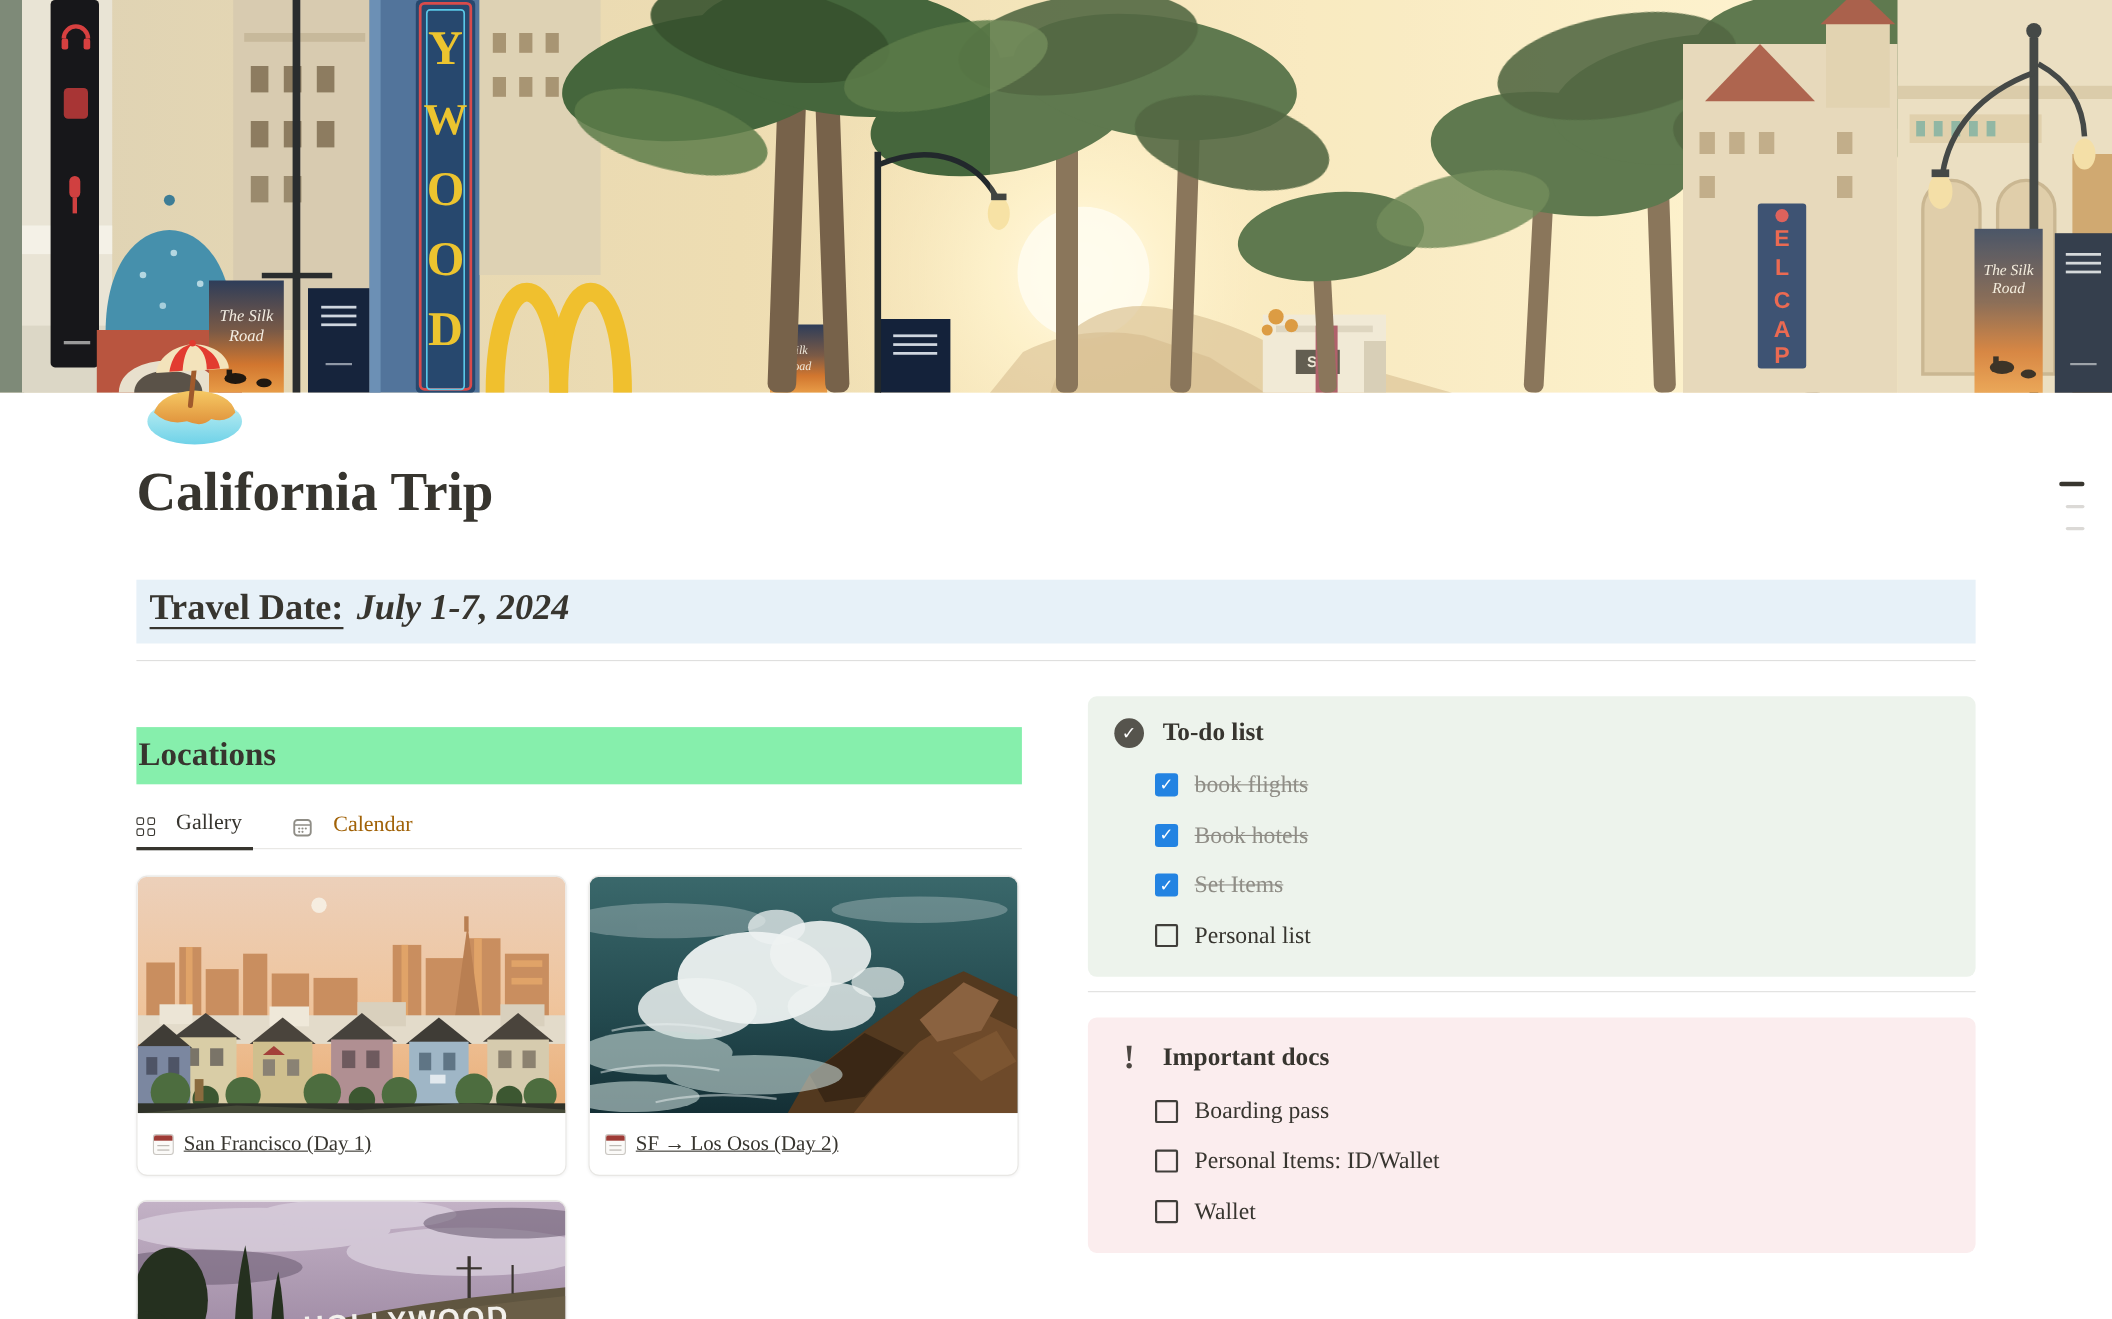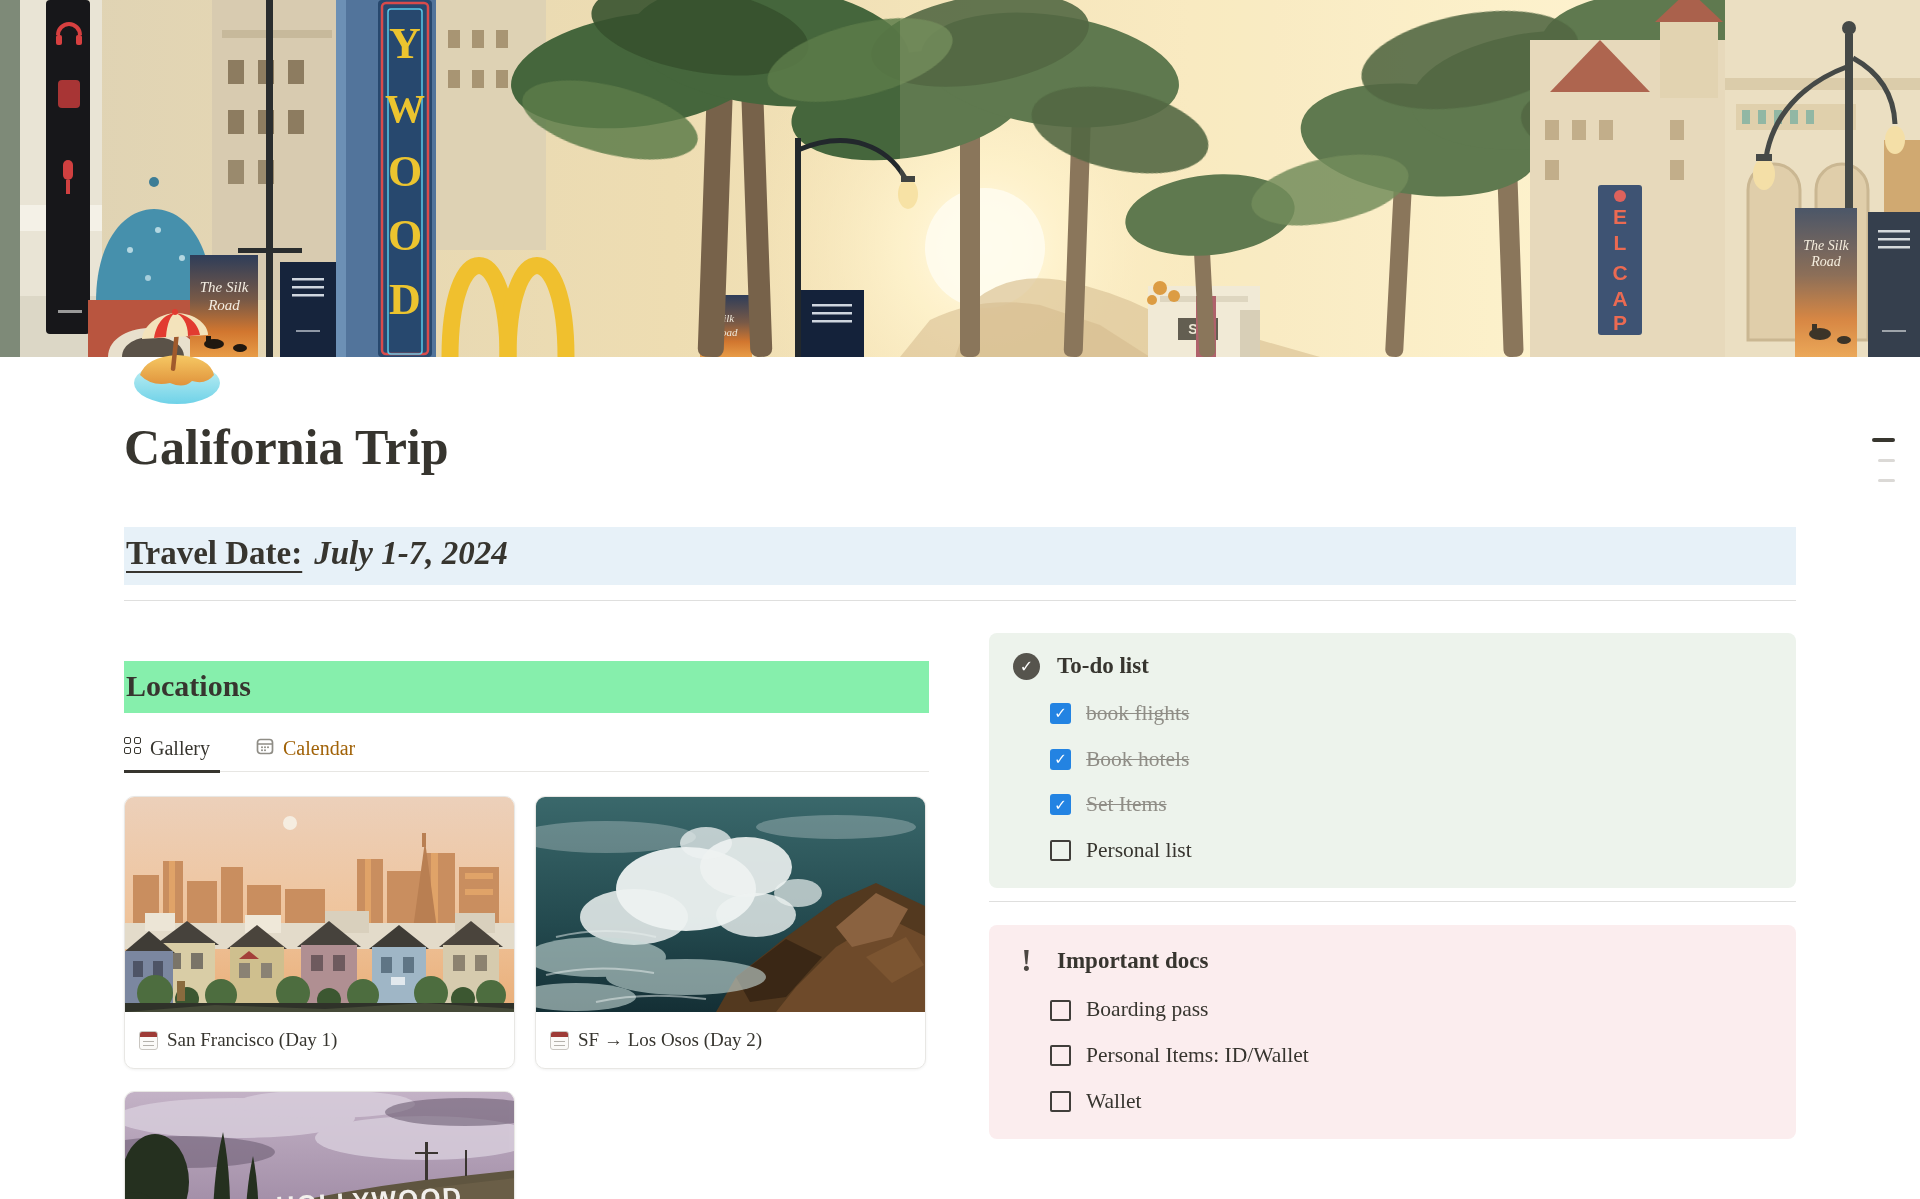--- a/index.html
+++ b/index.html
@@ -26,21 +26,21 @@
   }
 
   .page-title {
     font-size: 50px; font-weight: 700; line-height: 1.2;
     margin-top: 10px; color: #37352f;
   }
 
   .date-heading {
     margin-top: 50px;
     background: #e7f1f8;
-    padding: 5px 6px 10px 2px;
+    padding: 5px 6px 10px 12px;
     font-size: 33px; font-weight: 700; line-height: 1.3;
   }
   .date-heading .underlined {
     text-decoration: underline;
     text-decoration-thickness: 2px;
     text-underline-offset: 7px;
   }
   .date-heading .date-value { font-style: italic; margin-left: 12px; }
 
   .divider { height: 1px; background: rgba(55,53,47,0.16); margin-top: 15px; }
@@ -57,21 +57,21 @@
     padding: 5px 6px 8px 2px;
     font-size: 30px; font-weight: 700; line-height: 1.3;
   }
 
   .tabs {
     margin-top: 20px;
     display: flex; gap: 36px;
     border-bottom: 1px solid #e7e6e3;
   }
   .tab {
-    display: flex; align-items: flex-start; gap: 9px;
+    display: flex; align-items: flex-end; gap: 19px;
     font-size: 20px; padding: 4px 10px 10px 0;
     cursor: pointer;
   }
   .tab.active { color: #37352f; border-bottom: 3px solid #37352f; margin-bottom: -2px; }
   .tab.inactive { color: #a16207; }
   .grid-icon { display: grid; grid-template-columns: 7px 7px; grid-template-rows: 7px 7px; gap: 3px; }
   .grid-icon span { border: 1.6px solid #37352f; border-radius: 2px; }
 
   .cards {
     margin-top: 24px;
@@ -82,21 +82,21 @@
     border: 1px solid #e8e7e4; border-radius: 10px;
     overflow: hidden;
     box-shadow: 0 1px 3px rgba(15,15,15,0.06);
     cursor: pointer;
   }
   .card-img { width: 100%; height: 215px; overflow: hidden; }
   .card-img svg { display: block; }
   .card-caption {
     height: 57px; padding: 16px 14px;
     display: flex; align-items: center; gap: 9px;
-    font-size: 19px; color: #37352f;
+    font-size: 19px; color: #37352f; text-decoration: underline;
   }
   .cal-emoji {
     width: 19px; height: 19px; flex: none;
     background: #fbfaf8;
     border: 1px solid #c9c6c1; border-radius: 3px;
     position: relative; overflow: hidden;
   }
   .cal-emoji::before {
     content: ""; position: absolute; left: 0; right: 0; top: 0; height: 5px;
     background: #9e3b36;

